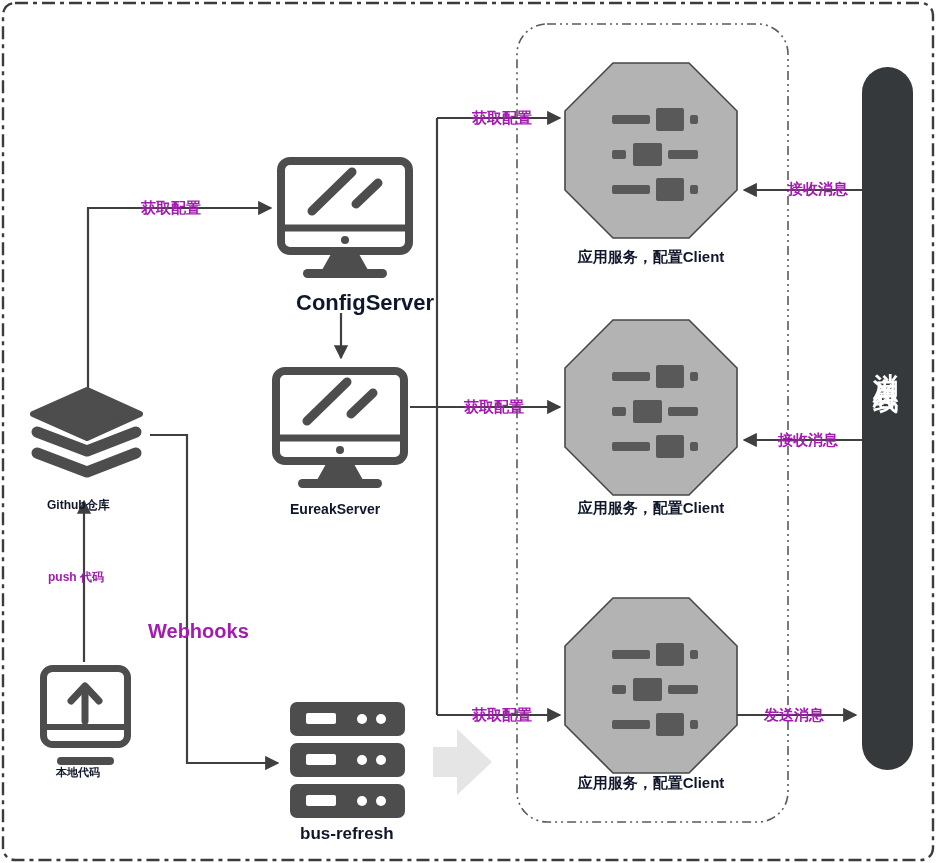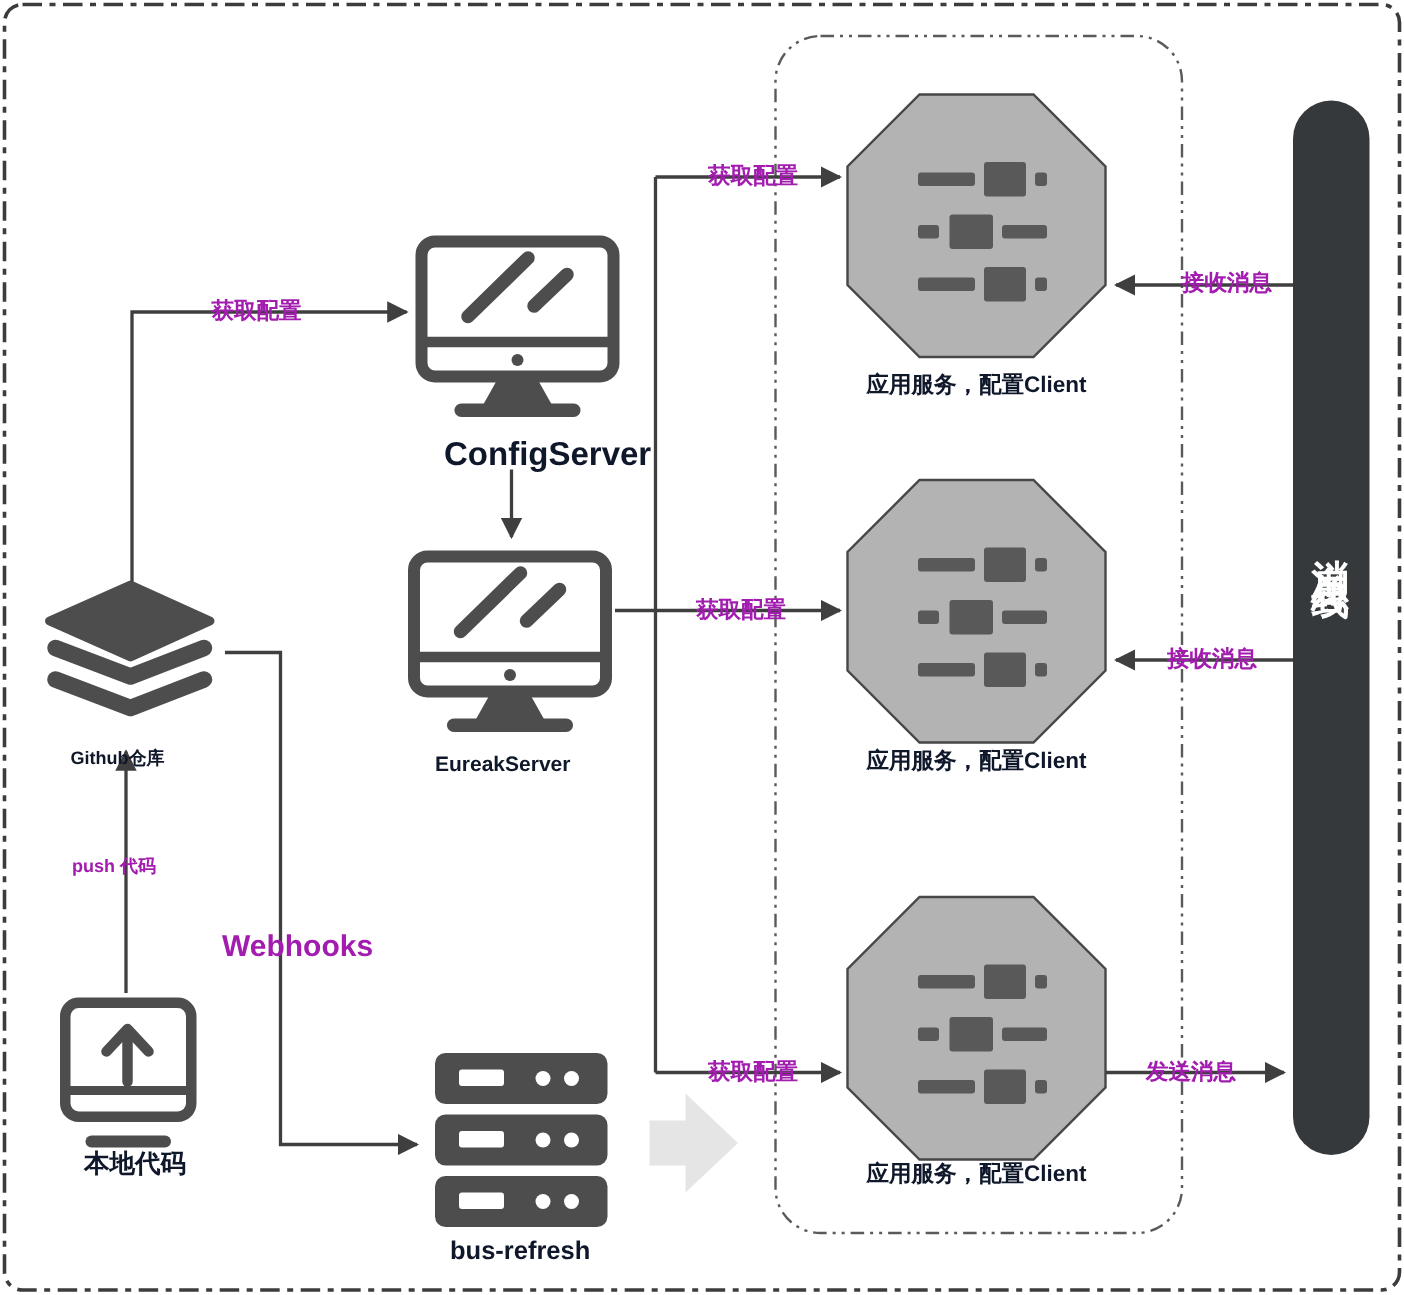--- a/index.html
+++ b/index.html
@@ -127,21 +127,21 @@
   <div class="lbl glabel" style="left:472px;top:707px;">获取配置</div>
   <div class="lbl glabel" style="left:788px;top:181px;">接收消息</div>
   <div class="lbl glabel" style="left:778px;top:432px;">接收消息</div>
   <div class="lbl glabel" style="left:764px;top:707px;">发送消息</div>
   <div class="lbl glabel" style="left:48px;top:571px;font-size:12px;">push 代码</div>
   <div class="lbl glabel" style="left:148px;top:621px;font-size:20px;">Webhooks</div>
 
   <div class="lbl rlabel" style="left:47px;top:499px;font-size:12px;">Github仓库</div>
   <div class="lbl rlabel" style="left:296px;top:291px;font-size:22px;">ConfigServer</div>
   <div class="lbl rlabel" style="left:290px;top:502px;font-size:14px;">EureakServer</div>
-  <div class="lbl rlabel" style="left:56px;top:767px;font-size:17px;">本地代码</div>
+  <div class="lbl rlabel" style="left:56px;top:767px;font-size:11px;">本地代码</div>
   <div class="lbl rlabel" style="left:300px;top:825px;font-size:17px;">bus-refresh</div>
   <div class="lbl rlabel client-label" style="top:249px;">应用服务，配置Client</div>
   <div class="lbl rlabel client-label" style="top:500px;">应用服务，配置Client</div>
   <div class="lbl rlabel client-label" style="top:775px;">应用服务，配置Client</div>
 
   <div class="lbl bus-label" style="left:873px;top:352px;">消息总线</div>
 
 </div>
 
 </body></html>

